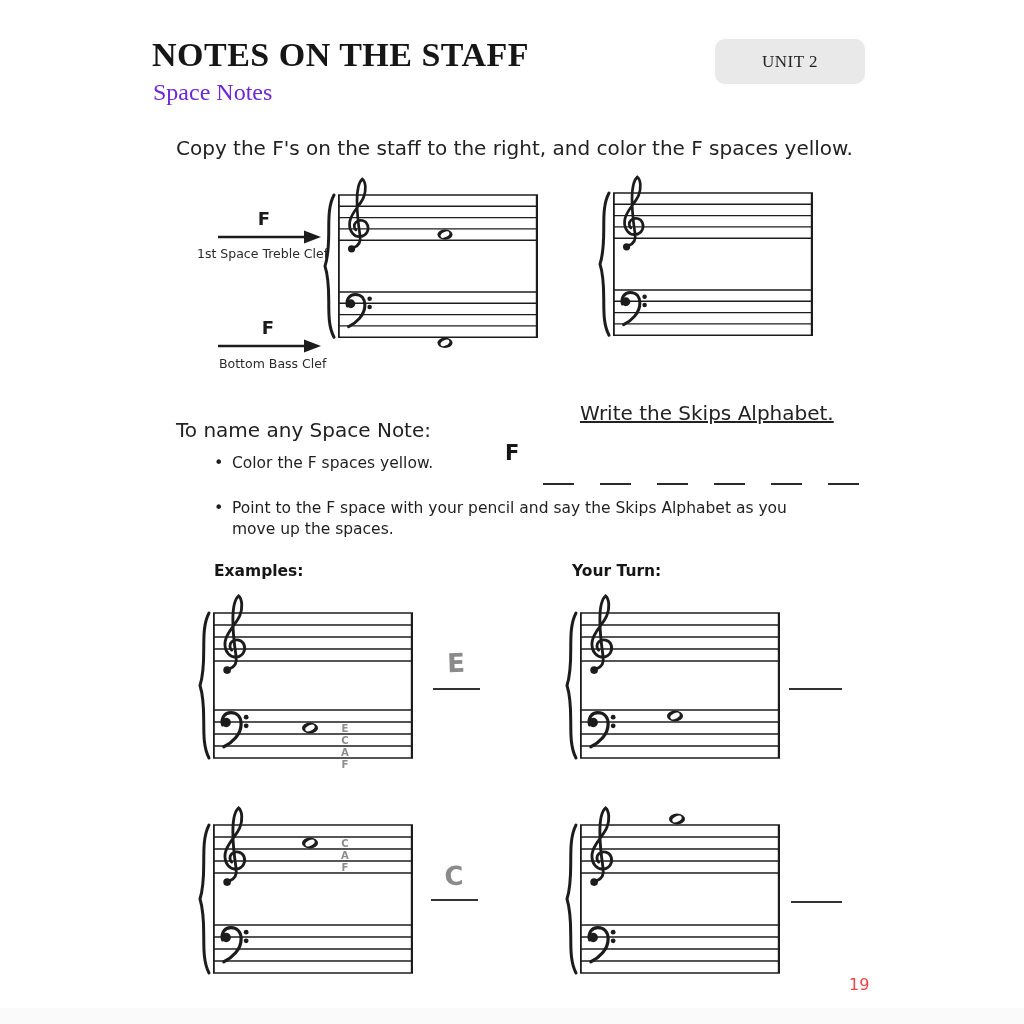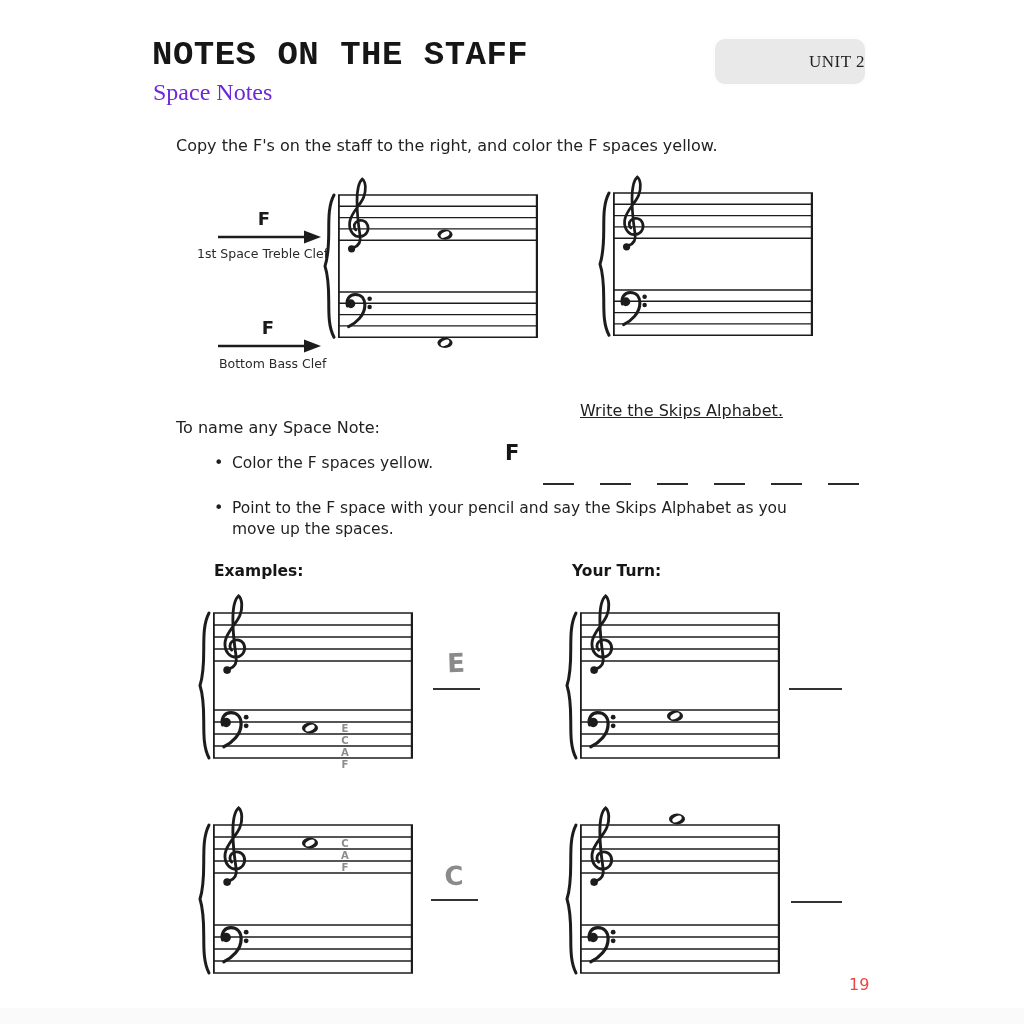--- a/index.html
+++ b/index.html
@@ -15,44 +15,44 @@
   .page-subtitle{
     font-family:"Liberation Serif",serif;font-weight:500;font-size:24px;
     color:#6d28d9;line-height:1;
   }
   .unit-badge{
     background:#e9e9e9;border-radius:10px;width:150px;height:45px;
     display:flex;align-items:center;justify-content:center;
     font-family:"Liberation Serif",serif;font-size:17px;letter-spacing:.5px;color:#222;
     box-shadow:0 0 6px rgba(0,0,0,0.03);
   }
-  .body-text{font-size:16px;color:#222;}
+  .body-text{font-size:20px;color:#222;}
   .small-caption{font-size:12.5px;color:#2a2a2a;}
   .f-label{font-weight:bold;font-size:18px;color:#1a1a1a;}
   .section-label{font-weight:bold;font-size:15.5px;color:#161616;}
   .bullet-list{list-style:none;margin:0;padding:0;width:620px;}
   .bullet-list li{position:relative;padding-left:20px;font-size:15.5px;line-height:1.35;margin-bottom:24px;}
   .bullet-list li::before{content:"\2022";position:absolute;left:2px;top:-1px;font-size:16px;}
   .skips-letter{font-weight:bold;font-size:21px;color:#161616;}
   .blank{display:inline-block;height:2.2px;background:#2a2a2a;vertical-align:bottom;}
   .answer-line{position:absolute;background:#333;}
   .handwriting{
     position:absolute;font-weight:bold;font-size:26px;color:#8a8a8a;
     text-align:center;transform:rotate(-2deg);
   }
   .page-number{font-size:16px;color:#ef4444;}
   .bottom-band{position:absolute;left:0;bottom:0;width:100%;height:16px;background:#fafafa;}
   svg{display:block;}
 </style>
 </head>
 <body>
 
-<div class="abs page-title" style="left:152px;top:38px;font-family:Liberation Mono, monospace;">NOTES ON THE STAFF</div>
+<div class="abs page-title" style="left:152px;top:38px;">NOTES ON THE STAFF</div>
 <div class="abs page-subtitle" style="left:153px;top:80px;">Space Notes</div>
-<div class="abs unit-badge" style="left:715px;top:39px;justify-content:flex-end;">
+<div class="abs unit-badge" style="left:715px;top:39px;">
   <span>UNIT 2</span>
 </div>
 
 <div class="abs body-text" style="left:176px;top:136px;">Copy the F's on the staff to the right, and color the F spaces yellow.</div>
 
 <div class="abs f-label" style="left:234px;top:208px;width:60px;text-align:center;">F</div>
 <svg class="abs" style="left:218px;top:229px;" width="104" height="16">
   <line x1="0" y1="8" x2="88" y2="8" stroke="#1c1c1c" stroke-width="2.6"></line>
   <polygon points="86,1.5 103,8 86,14.5" fill="#1c1c1c"></polygon>
 </svg>

